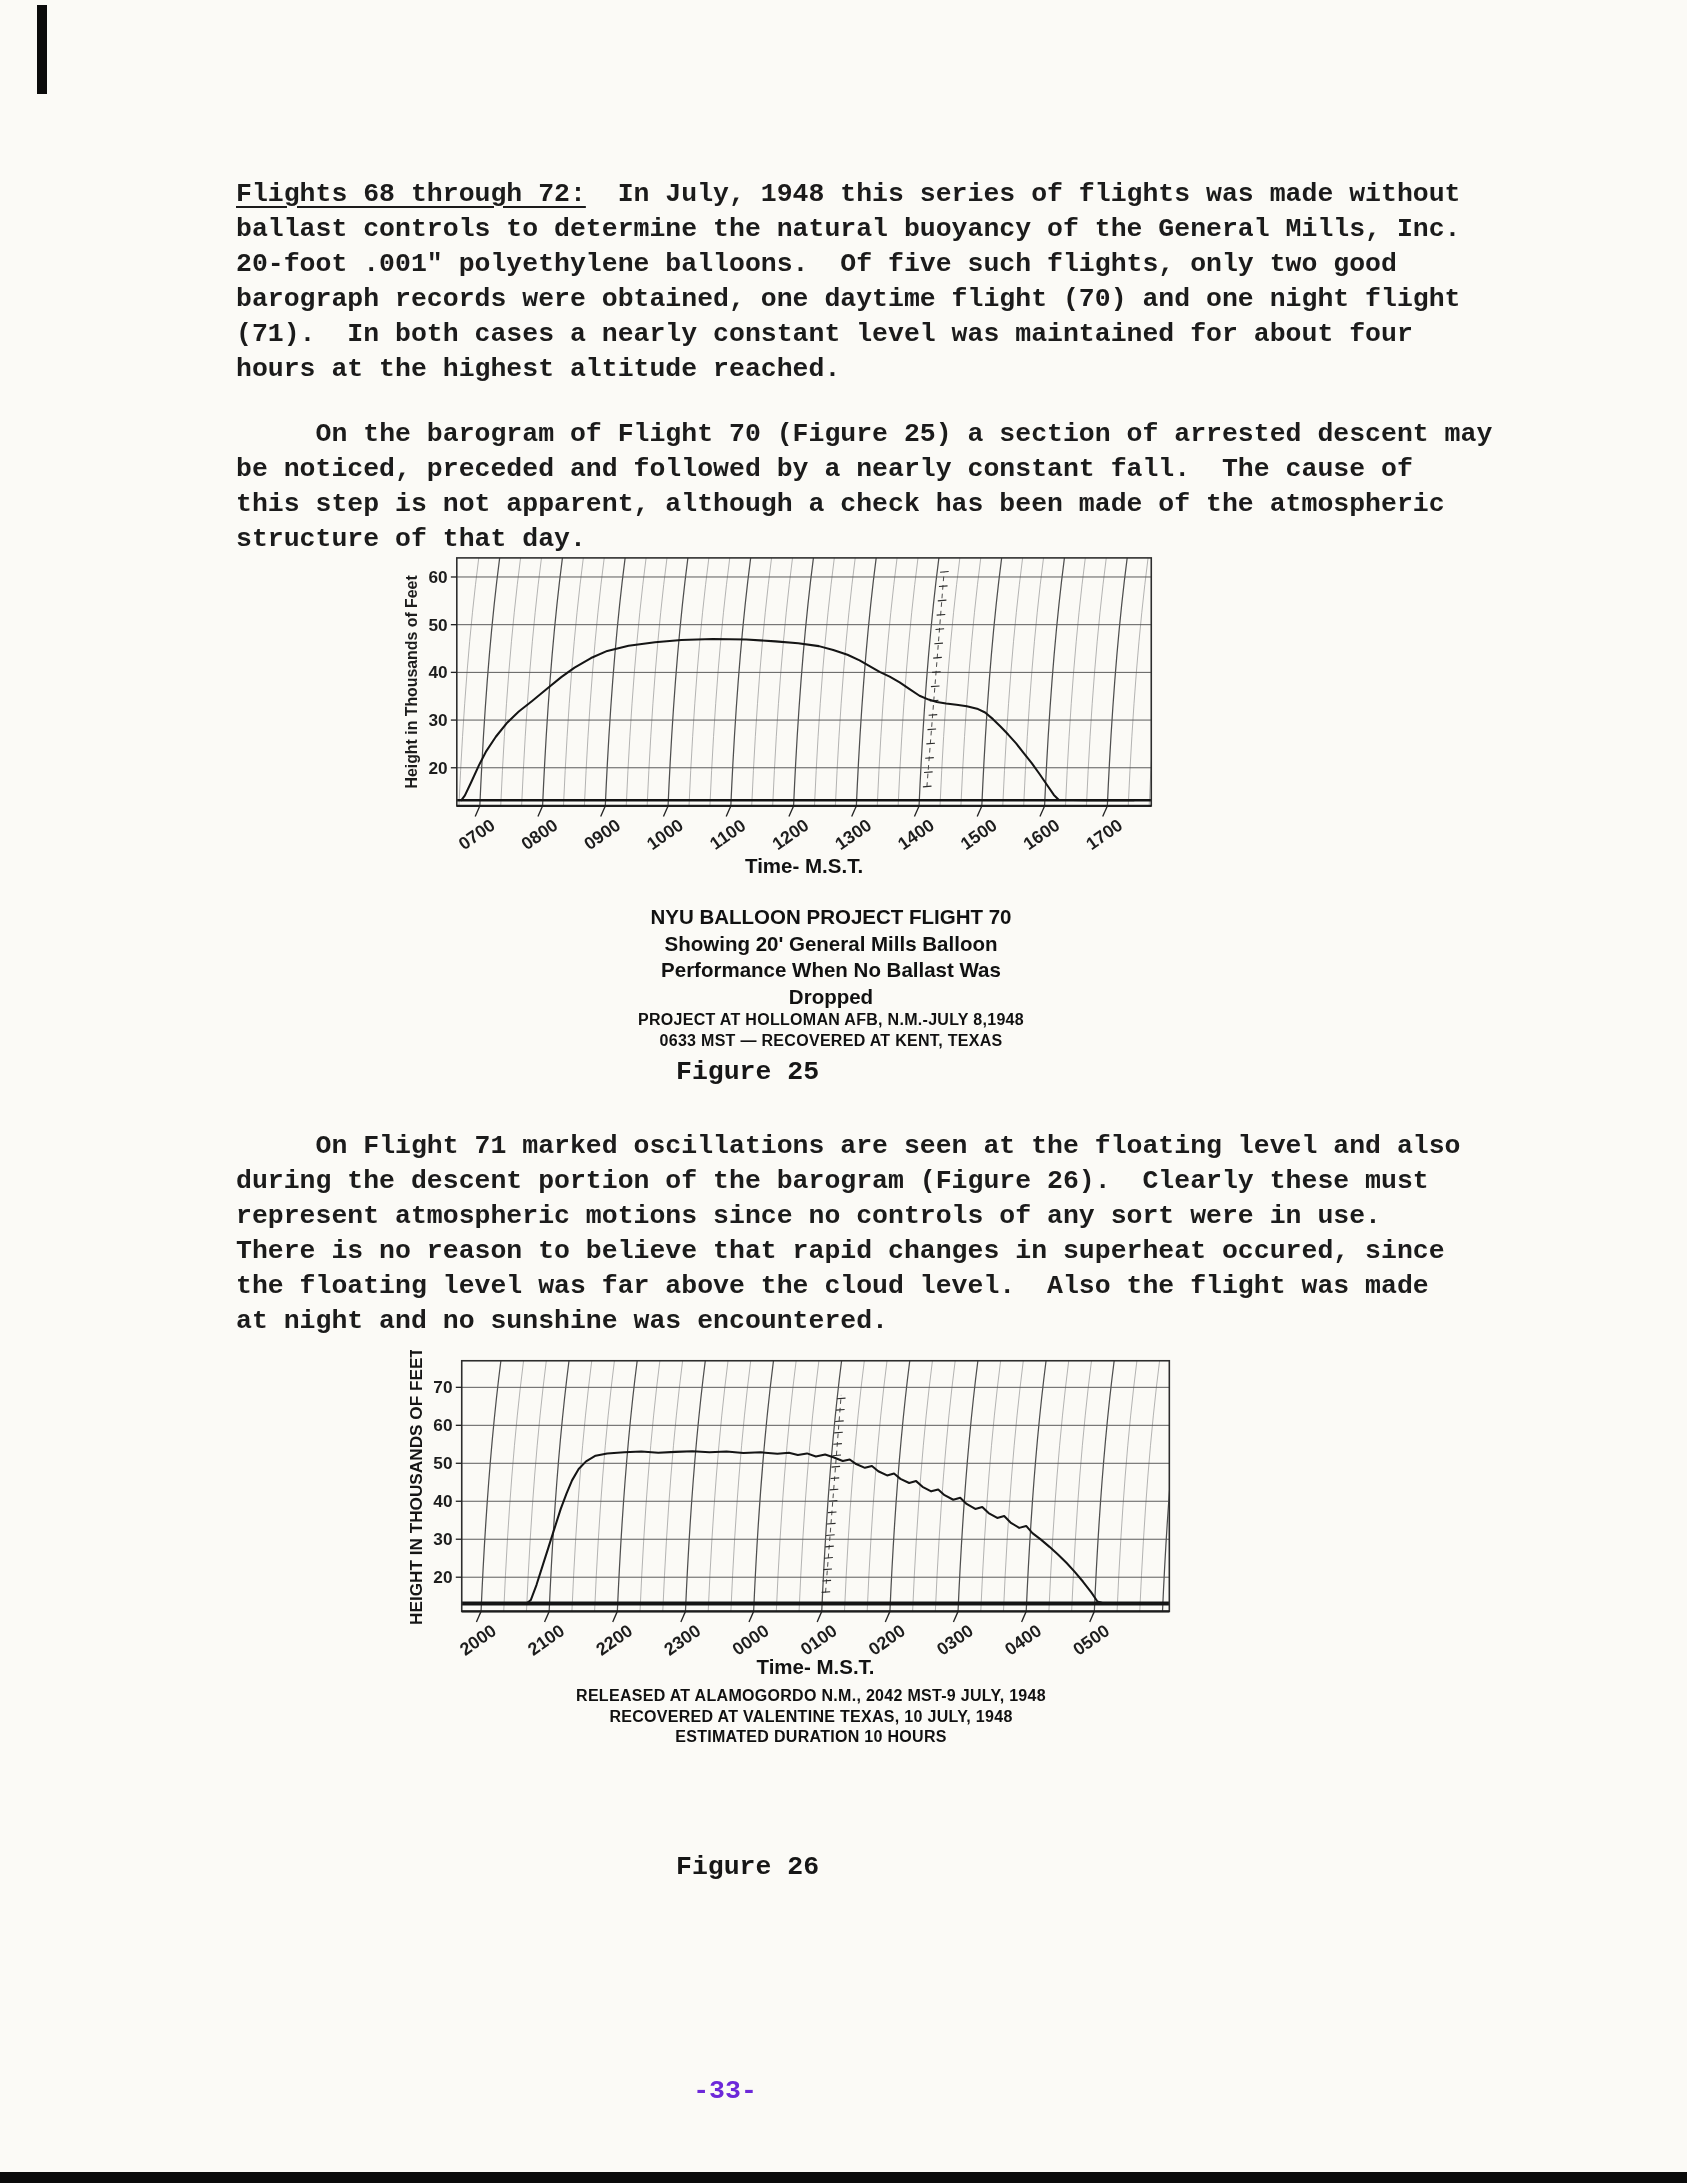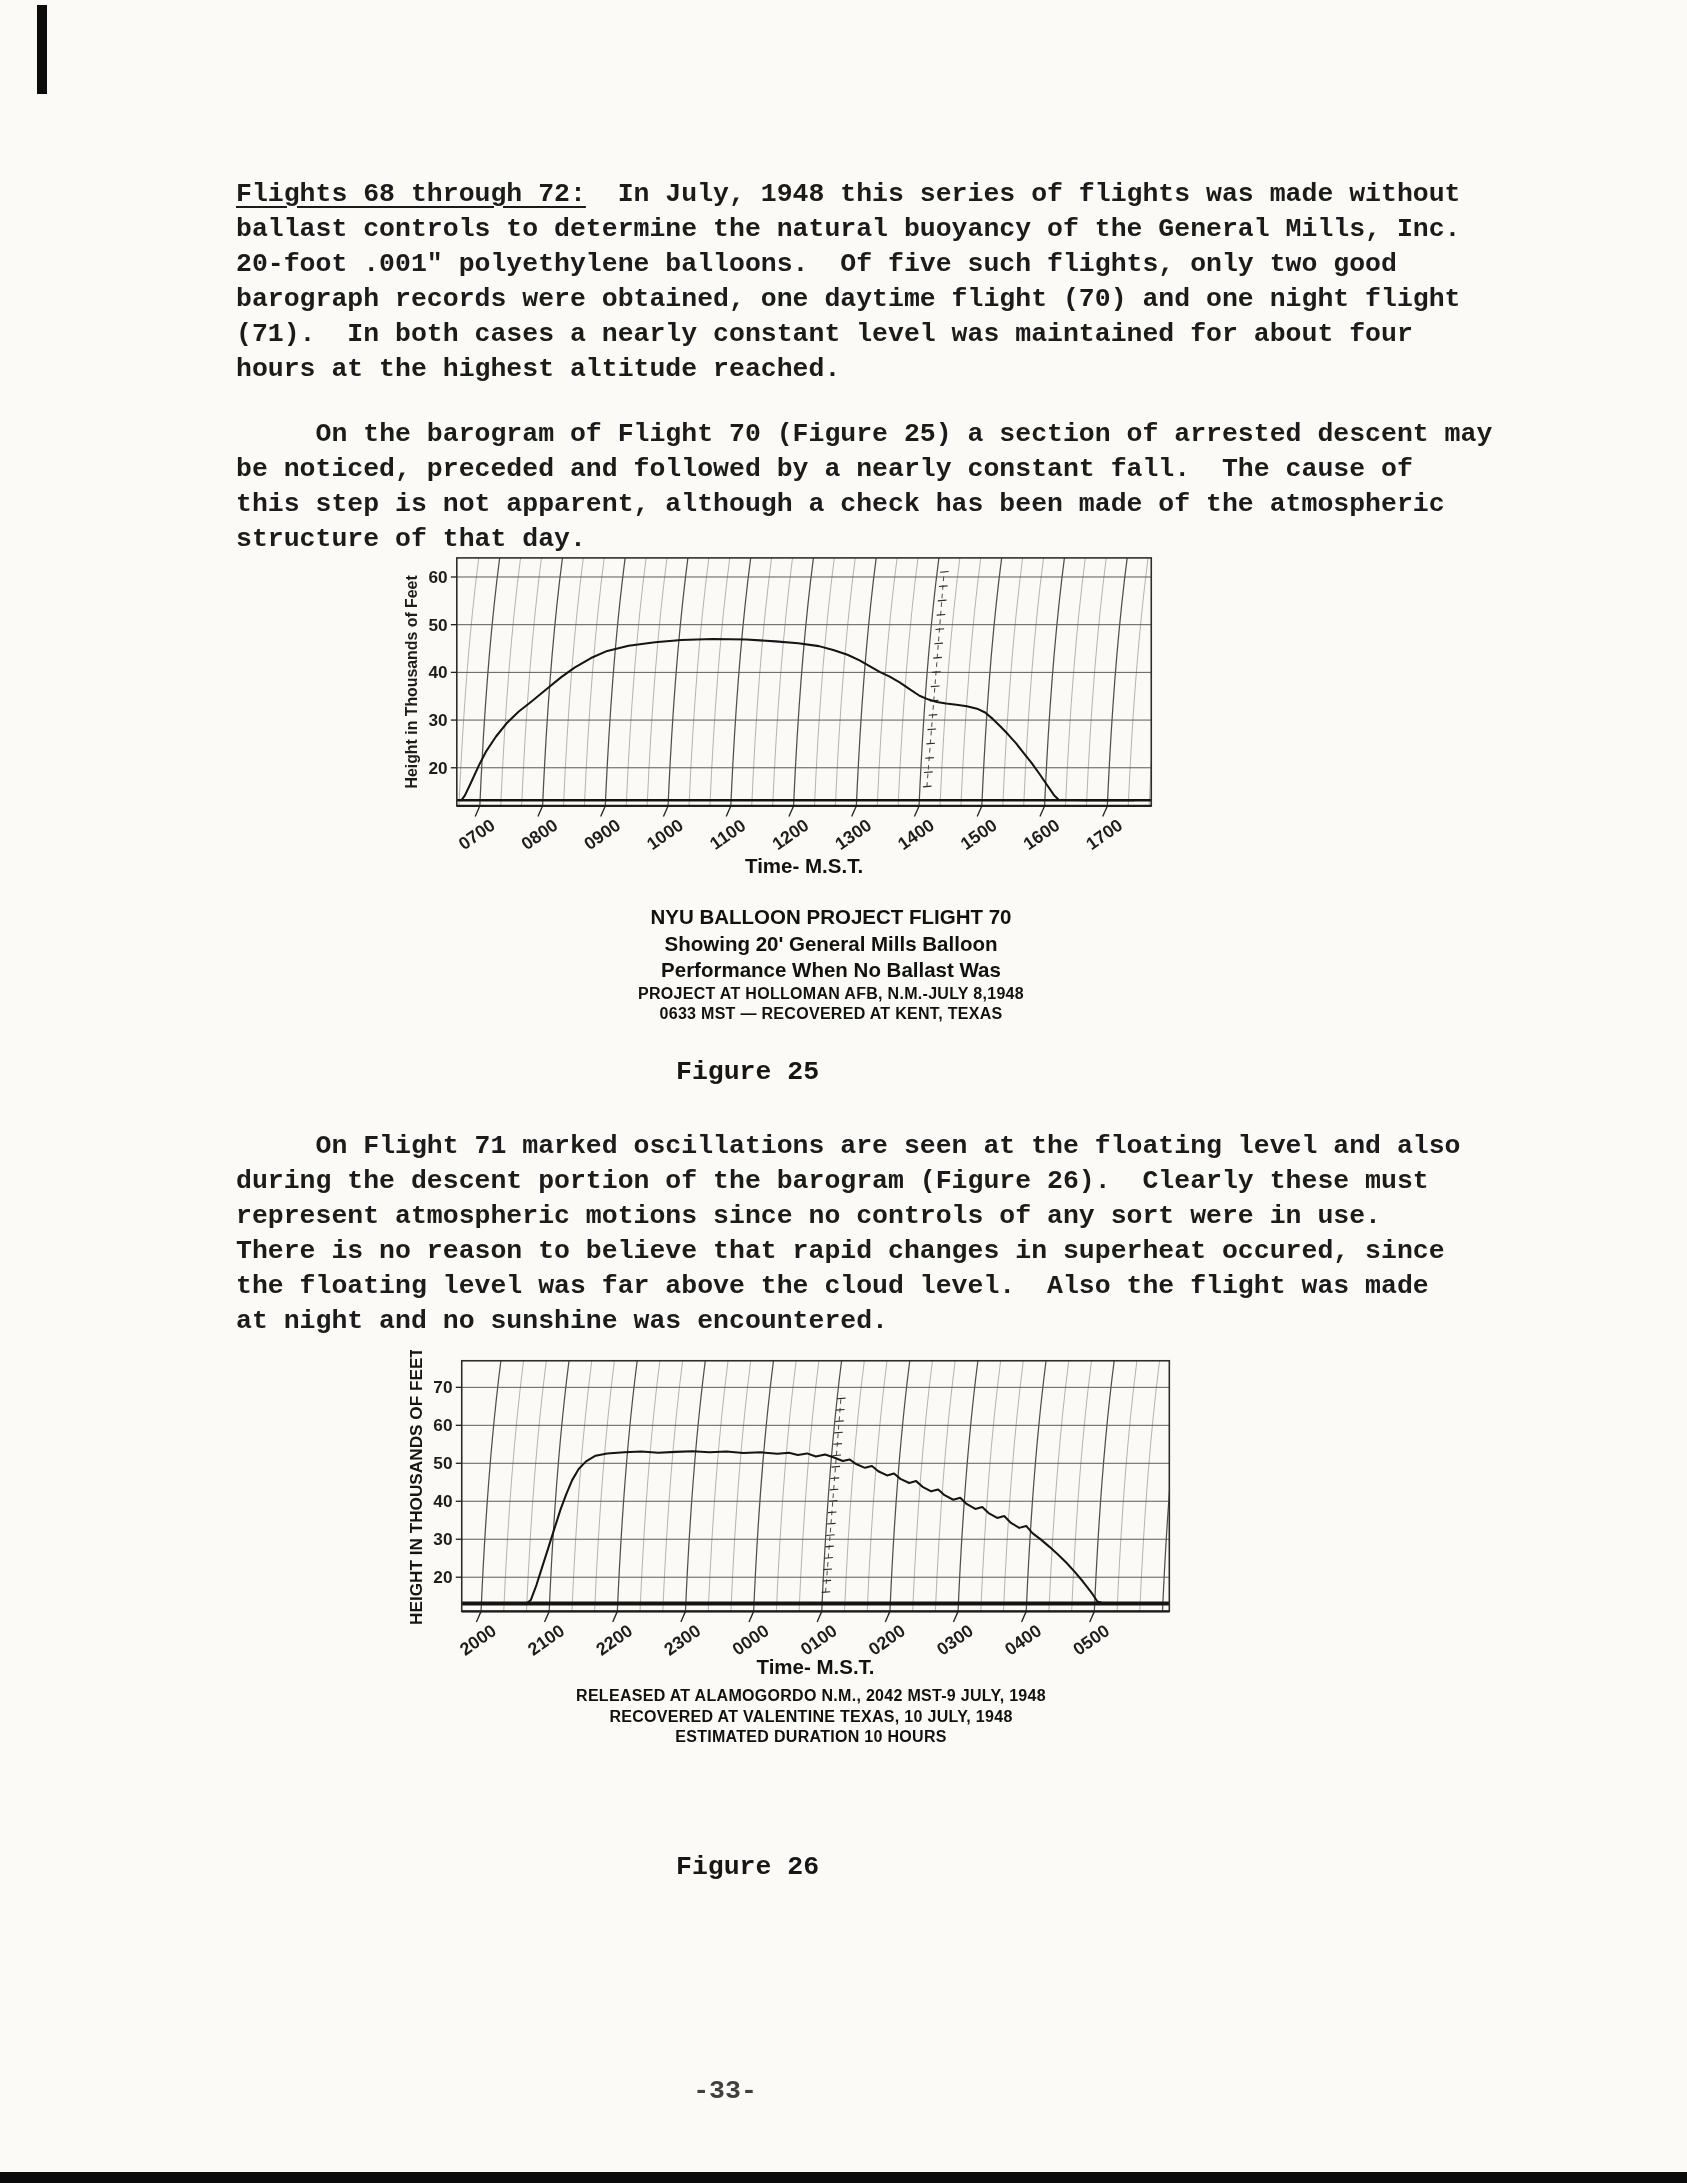--- a/index.html
+++ b/index.html
@@ -19,21 +19,21 @@
   .chart{position:absolute;}
   .caption{position:absolute;width:662px;text-align:center;color:#111;}
   .cap-main{font-family:"Liberation Sans",sans-serif;font-weight:600;font-size:20.5px;line-height:26.5px;}
   .cap-small{font-family:"Liberation Sans",sans-serif;font-weight:700;font-size:16px;line-height:20.5px;letter-spacing:0.3px;}
   .figlabel{
     position:absolute;left:676px;width:265px;text-align:left;
     font-family:"Liberation Mono",monospace;font-weight:700;font-size:26.5px;color:#161616;
   }
   .pagenum{
     position:absolute;left:0;width:1450px;text-align:center;
-    font-family:"Liberation Mono",monospace;font-weight:700;font-size:26.5px;color:#404040;
+    font-family:"Liberation Mono",monospace;font-weight:700;font-size:26.5px;color:#6d28d9;
   }
   .artifact{position:absolute;background:#0b0b0b;}
   
   .ytick{font-family:"Liberation Sans",sans-serif;font-weight:700;font-size:26px;fill:#1d1d1d;}
   .xtick{font-family:"Liberation Sans",sans-serif;font-weight:700;font-size:27px;fill:#1d1d1d;}
   .xlabel{font-family:"Liberation Sans",sans-serif;font-weight:600;font-size:31px;fill:#121212;}
   .ylabel25{font-family:"Liberation Sans",sans-serif;font-weight:600;font-size:24px;fill:#1d1d1d;}
   .ylabel26{font-family:"Liberation Sans",sans-serif;font-weight:700;font-size:26px;fill:#151515;}
 </style>
 </head>
@@ -157,20 +157,21 @@
         <line x1="1088.5843373493976" y1="393" x2="1081.5843373493976" y2="409" stroke="#222" stroke-width="2"></line>
         <text x="1084.5843373493976" y="445" text-anchor="middle" class="xtick" transform="rotate(-35 1084.5843373493976 437)">1700</text>
         <text x="630" y="495" text-anchor="middle" class="xlabel">Time- M.S.T.</text>
         <text x="45" y="205.5" text-anchor="middle" class="ylabel25" transform="rotate(-90 45 205.5)">Height in Thousands of Feet</text>
       </svg></div>
 
   <div class="caption" style="left:500px;top:904px;">
     <div class="cap-main">NYU BALLOON PROJECT FLIGHT 70</div>
     <div class="cap-main">Showing 20' General Mills Balloon</div>
     <div class="cap-main">Performance When No Ballast Was</div>
+    <div class="cap-main">Dropped</div>
     <div class="cap-small">PROJECT AT HOLLOMAN AFB, N.M.-JULY 8,1948</div>
     <div class="cap-small">0633 MST — RECOVERED AT KENT, TEXAS</div>
   </div>
 
   <div class="figlabel" style="top:1057px;">Figure 25</div>
 
   <p class="tw" style="top:1117px;">     On Flight 71 marked oscillations are seen at the floating level and also
 during the descent portion of the barogram (Figure 26).  Clearly these must
 represent atmospheric motions since no controls of any sort were in use.
 There is no reason to believe that rapid changes in superheat occured, since

